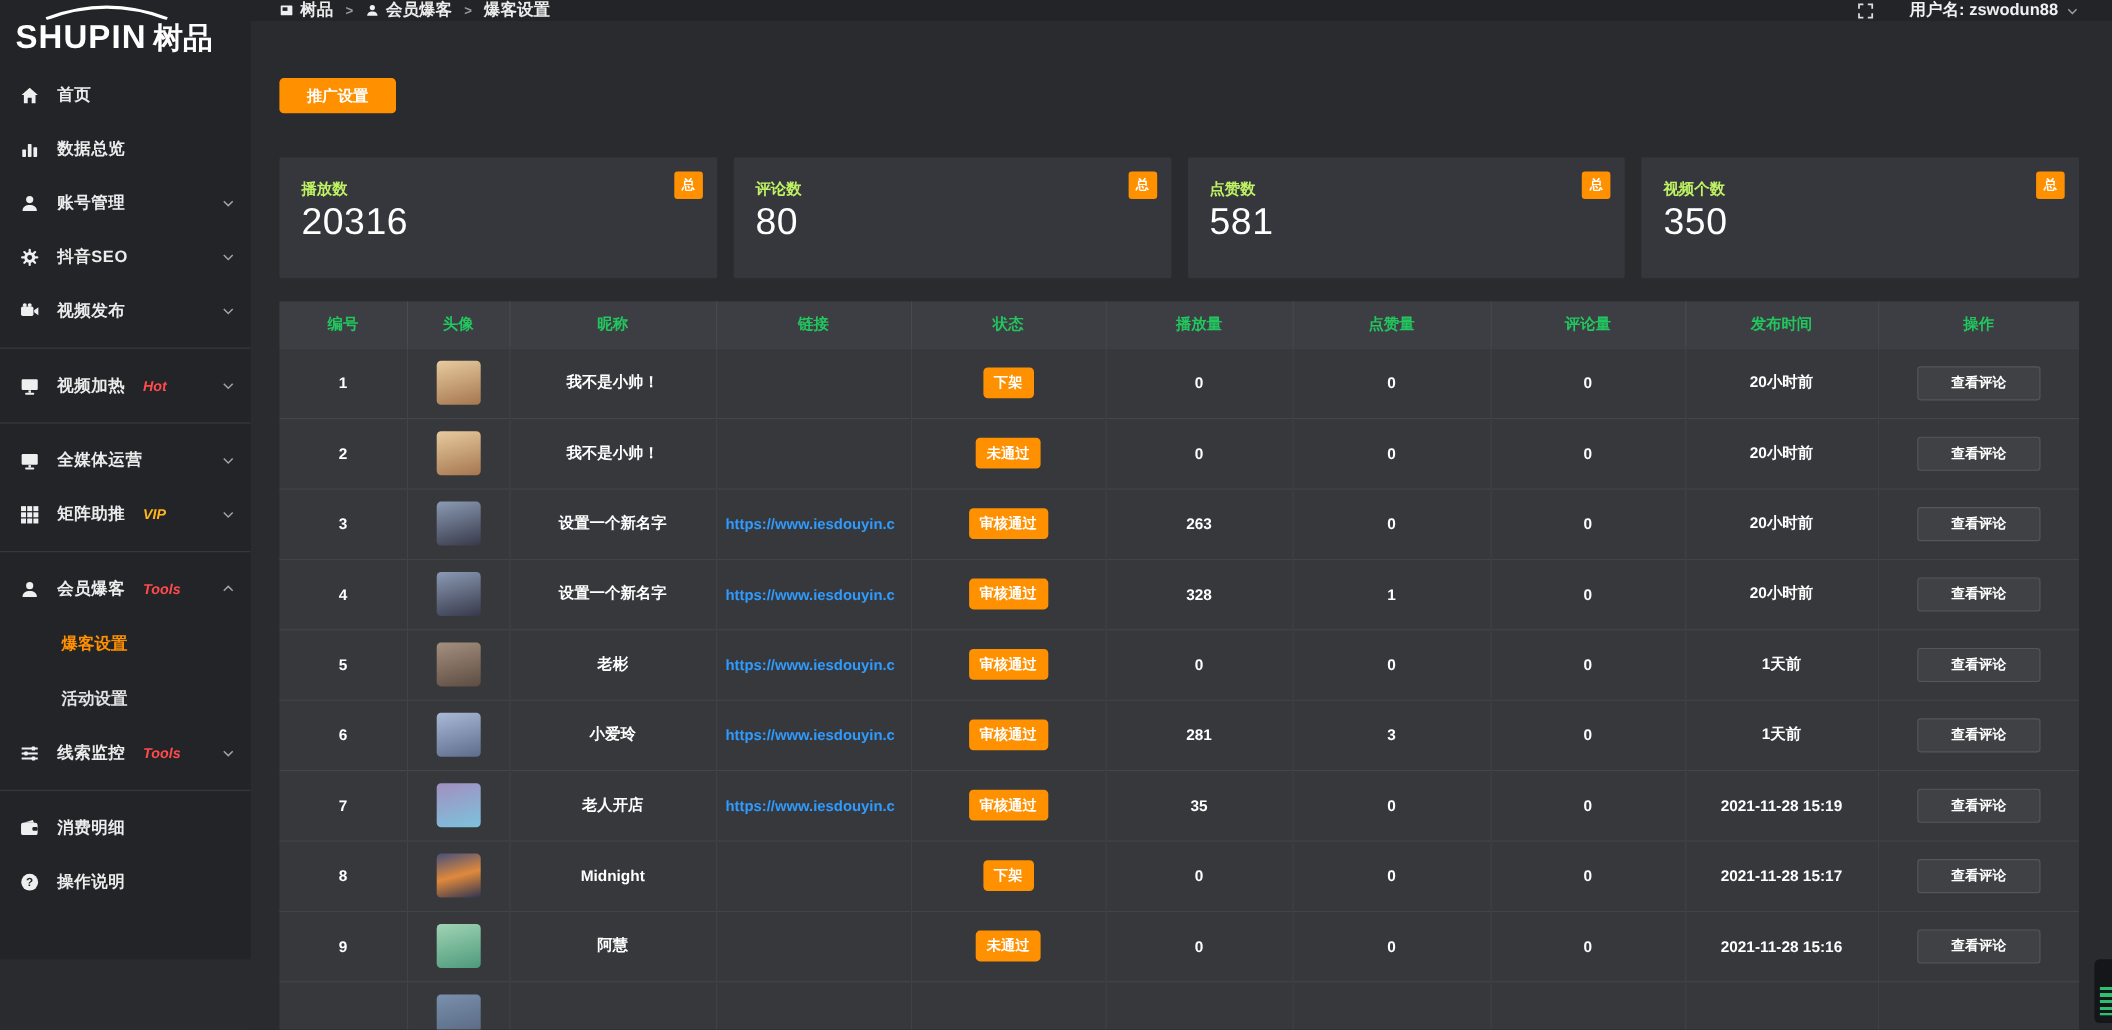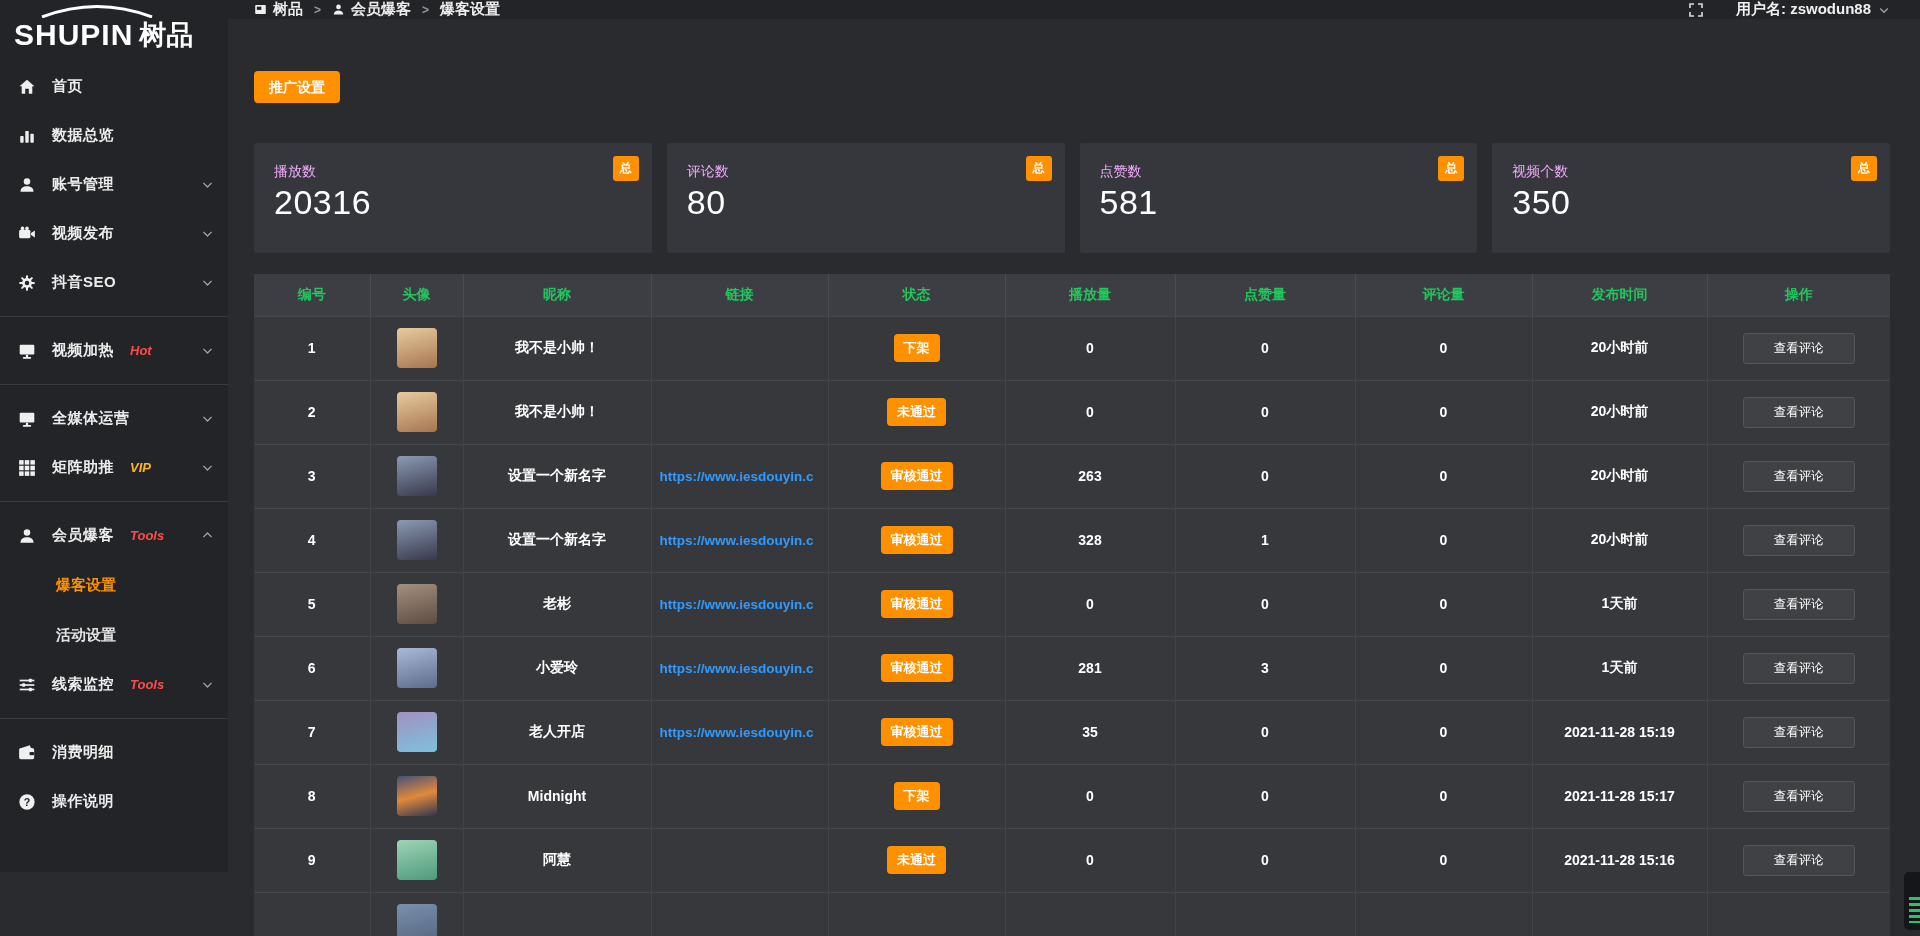--- a/index.html
+++ b/index.html
@@ -35,28 +35,28 @@
   .crumbs { display:flex; align-items:center; color:#ececec; font-size:15px; font-weight:bold; }
   .crumb { display:inline-flex; align-items:center; gap:6px; cursor:pointer; }
   .crumb.current { cursor:default; }
   .crumb-sep { color:#9a9a9a; font-size:12px; margin:0 11px; font-weight:bold; }
   .top-right { display:flex; align-items:center; gap:32px; color:#f0f0f0; font-size:15px; font-weight:bold; }
   .fs-btn { display:inline-flex; cursor:pointer; }
   .user-box { display:inline-flex; align-items:center; gap:7px; cursor:pointer; }
 
   
   .promo-btn { display:inline-block; background:#ff9000; color:#fff; font-size:14px; font-weight:bold;
-               border:none; border-radius:4px; padding:0 15px; height:32px; line-height:32px;
+               border:none; border-radius:4px; padding:0 25px; height:32px; line-height:32px;
                cursor:pointer; margin-bottom:40px; }
 
   
   .stats-row { display:flex; gap:15px; }
   .stat-card { flex:1; height:110px; background:#36373c; border-radius:2px; position:relative;
                padding:20px 0 0 20px; }
-  .stat-label { color:#f0abfc; font-size:14px; font-weight:normal; }
+  .stat-label { color:#bef264; font-size:14px; font-weight:bold; }
   .stat-value { color:#fff; font-size:34px; margin-top:2px; letter-spacing:0.5px; }
   .stat-badge { position:absolute; top:13px; right:13px; background:#ff9000; color:#fff;
                 font-size:12px; font-weight:bold; padding:4px 7px; border-radius:3px; }
 
   
   .table-wrap { margin-top:21px; }
   table { width:100%; border-collapse:collapse; table-layout:fixed; }
   thead th { height:42px; background:#3d3e43; color:#22c55e; font-size:14px; font-weight:bold;
              border-right:1px solid #4a4b50; }
   thead th:last-child { border-right:none; }
@@ -64,21 +64,21 @@
              text-align:center; vertical-align:middle;
              border-top:1px solid #45464b; border-right:1px solid #424348; }
   tbody td:last-child { border-right:none; }
   .avatar { width:40px; height:40px; border-radius:4px; margin:0 auto; }
   .cell-link { display:block; color:#2f9bff; font-size:13.5px; font-weight:bold; text-align:left;
                padding-left:8px; white-space:nowrap; overflow:hidden; cursor:pointer; text-decoration:none; }
   .status-badge { display:inline-block; background:#ff9000; color:#fff; font-size:13px; font-weight:bold;
                   padding:5px 10px; border-radius:4px; }
   .action-btn { background:#404145; border:1px solid #55565b; color:#fff; font-size:12.5px;
                 padding:6px 30px; border-radius:3px; cursor:pointer;
-                font-family:"Liberation Sans","DejaVu Sans",sans-serif; }
+                font-family:"Liberation Sans","DejaVu Sans",sans-serif;font-weight:bold; }
 
   
   .float-widget { position:absolute; right:-14px; bottom:6px; width:30px; height:58px;
                   background:#14161a; border-radius:5px; }
   .float-widget .stripes { position:absolute; left:5px; bottom:7px; width:14px; height:26px;
                   background:repeating-linear-gradient(180deg,#2fbf71 0 3px,#14161a 3px 6px); }
 
   svg { display:block; }
 </style>
 </head>
@@ -122,48 +122,48 @@
           </span>
           <span class="side-label">账号管理</span>
           <span class="side-chevron">
             <svg viewBox="0 0 16 16" fill="none" stroke="#a2a2a2" stroke-width="1.7" width="13" height="13">
               <polyline points="3,6 8,11 13,6"></polyline>
             </svg>
           </span>
         </div>
         <div class="side-item">
           <span class="s-icon">
-            <svg viewBox="0 0 16 16" fill="#efefef" width="18" height="18">
-              <rect x="1" y="4.2" width="10" height="7.6" rx="1.4"></rect>
-              <path d="M11.6 7.2 15 4.8v6.4l-3.4-2.4z"></path>
-              <circle cx="4" cy="3" r="1.6"></circle>
-              <circle cx="8" cy="3" r="1.6"></circle>
-            </svg>
-          </span>
-          <span class="side-label">视频发布</span>
-          <span class="side-chevron">
-            <svg viewBox="0 0 16 16" fill="none" stroke="#a2a2a2" stroke-width="1.7" width="13" height="13">
-              <polyline points="3,6 8,11 13,6"></polyline>
-            </svg>
-          </span>
-        </div>
-        <div class="side-item">
-          <span class="s-icon">
             <svg viewBox="0 0 16 16" width="18" height="18">
               <g fill="#efefef">
                 <rect x="7.1" y="1" width="1.8" height="14" rx="0.9"></rect>
                 <rect x="7.1" y="1" width="1.8" height="14" rx="0.9" transform="rotate(45 8 8)"></rect>
                 <rect x="7.1" y="1" width="1.8" height="14" rx="0.9" transform="rotate(90 8 8)"></rect>
                 <rect x="7.1" y="1" width="1.8" height="14" rx="0.9" transform="rotate(135 8 8)"></rect>
                 <circle cx="8" cy="8" r="4.4"></circle>
               </g>
               <circle cx="8" cy="8" r="2" fill="#232428"></circle>
             </svg>
           </span>
           <span class="side-label">抖音SEO</span>
+          <span class="side-chevron">
+            <svg viewBox="0 0 16 16" fill="none" stroke="#a2a2a2" stroke-width="1.7" width="13" height="13">
+              <polyline points="3,6 8,11 13,6"></polyline>
+            </svg>
+          </span>
+        </div>
+        <div class="side-item">
+          <span class="s-icon">
+            <svg viewBox="0 0 16 16" fill="#efefef" width="18" height="18">
+              <rect x="1" y="4.2" width="10" height="7.6" rx="1.4"></rect>
+              <path d="M11.6 7.2 15 4.8v6.4l-3.4-2.4z"></path>
+              <circle cx="4" cy="3" r="1.6"></circle>
+              <circle cx="8" cy="3" r="1.6"></circle>
+            </svg>
+          </span>
+          <span class="side-label">视频发布</span>
           <span class="side-chevron">
             <svg viewBox="0 0 16 16" fill="none" stroke="#a2a2a2" stroke-width="1.7" width="13" height="13">
               <polyline points="3,6 8,11 13,6"></polyline>
             </svg>
           </span>
         </div>
         <div class="side-divider"></div>
         <div class="side-item">
           <span class="s-icon">
             <svg viewBox="0 0 16 16" fill="#efefef" width="18" height="18">

